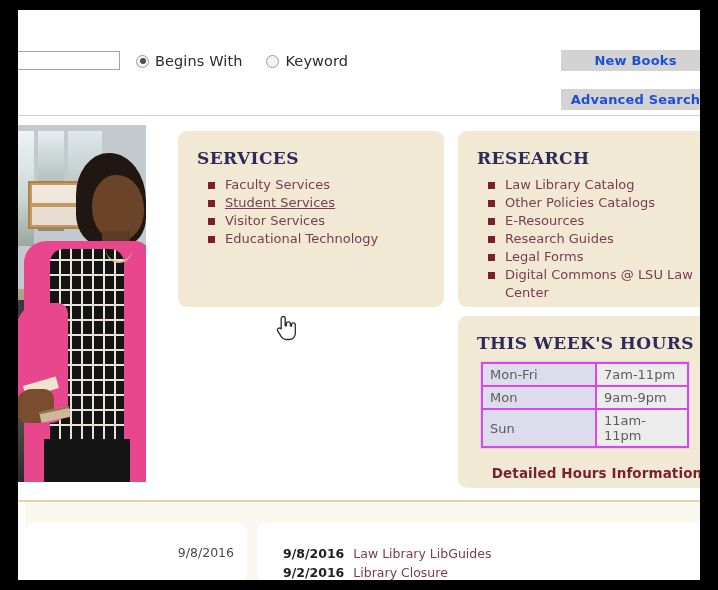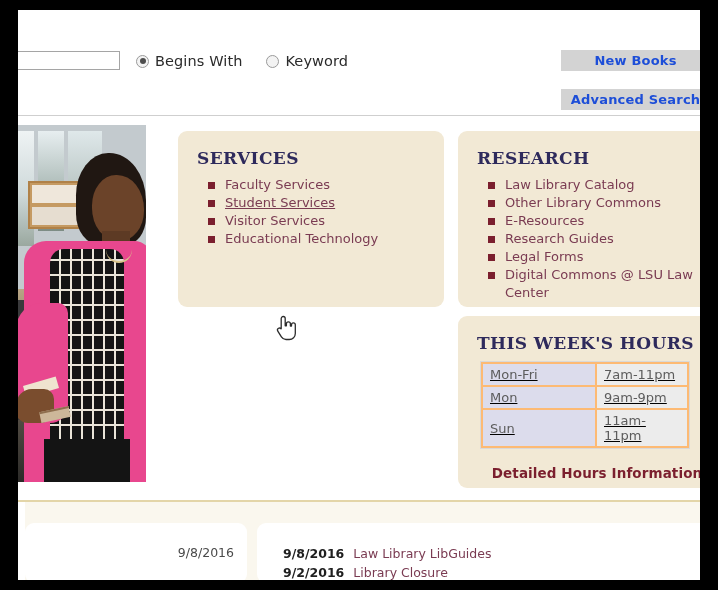--- a/index.html
+++ b/index.html
@@ -237,24 +237,23 @@
     background: #7b1f2e;
   }
   .link-list li .lk { color: #7a3b52; }
   .link-list li.hovered .lk { text-decoration: underline; }
 
   
   .hours-table {
     margin: 2px 0 0 22px;
     border-collapse: separate;
     border-spacing: 2px;
-    background: #fdba74;
+    background: #d946ef;
     border: 1px solid #d9d9d9;
     width: 210px;
-    text-decoration: underline;
   }
   .hours-table td {
     font-size: 13px;
     color: #5c5c5c;
     padding: 3px 7px;
   }
   .hours-table td.day { background: #dcdcec; width: 98px; }
   .hours-table td.time { background: #ececec; }
   .hours-link {
     display: block;
@@ -376,21 +375,21 @@
           <li class="hovered"><span class="lk">Student Services</span></li>
           <li><span class="lk">Visitor Services</span></li>
           <li><span class="lk">Educational Technology</span></li>
         </ul>
     </div>
 
     <div class="panel" id="panel-research">
       <div class="panel-title">RESEARCH</div>
       <ul class="link-list">
           <li><span class="lk">Law Library Catalog</span></li>
-          <li><span class="lk">Other Library Commons</span></li>
+          <li><span class="lk">Other Policies Catalogs</span></li>
           <li><span class="lk">E-Resources</span></li>
           <li><span class="lk">Research Guides</span></li>
           <li><span class="lk">Legal Forms</span></li>
           <li><span class="lk">Digital Commons @ LSU Law Center</span></li>
         </ul>
     </div>
 
 
     <div class="panel" id="panel-hours">
       <div class="panel-title">THIS WEEK'S HOURS</div>

